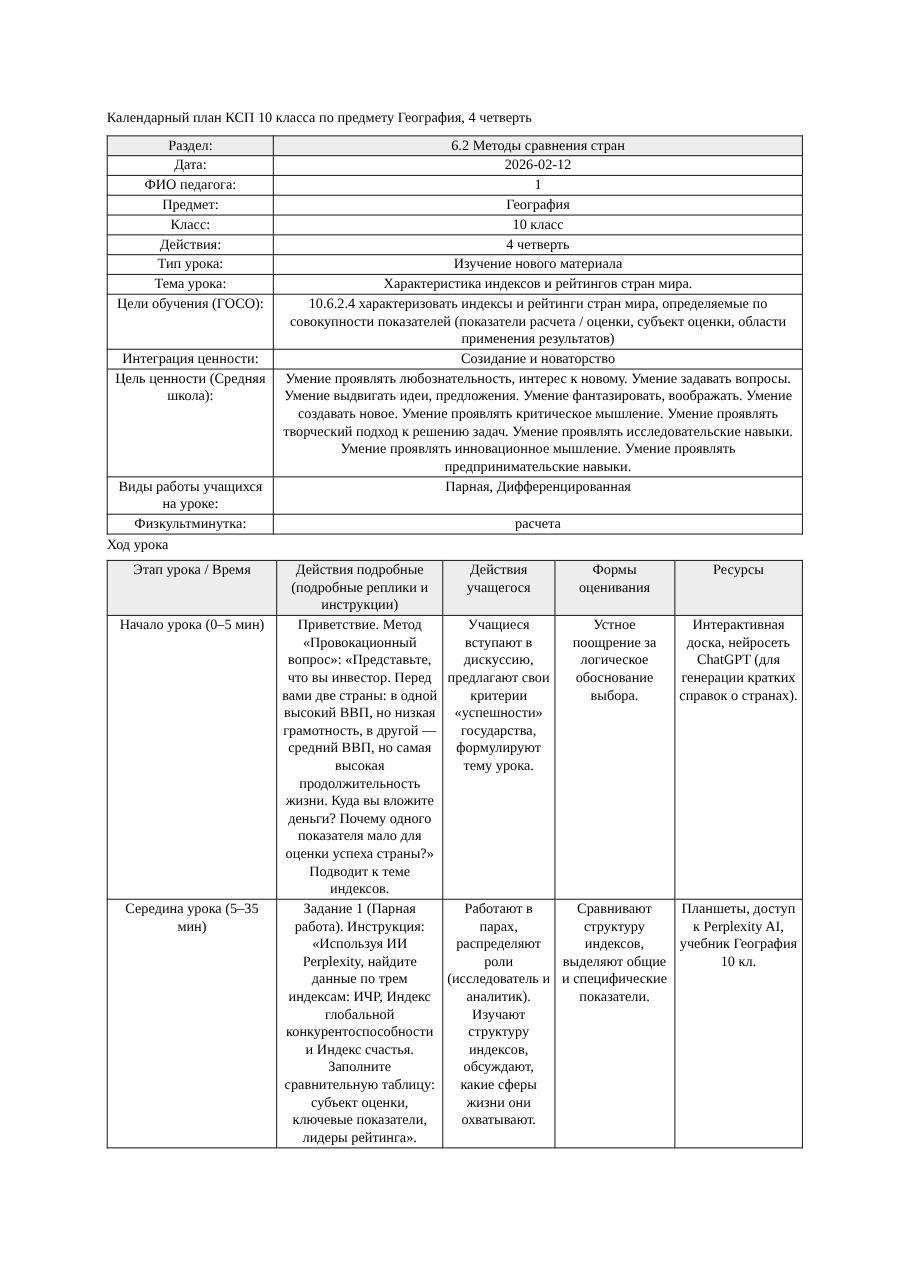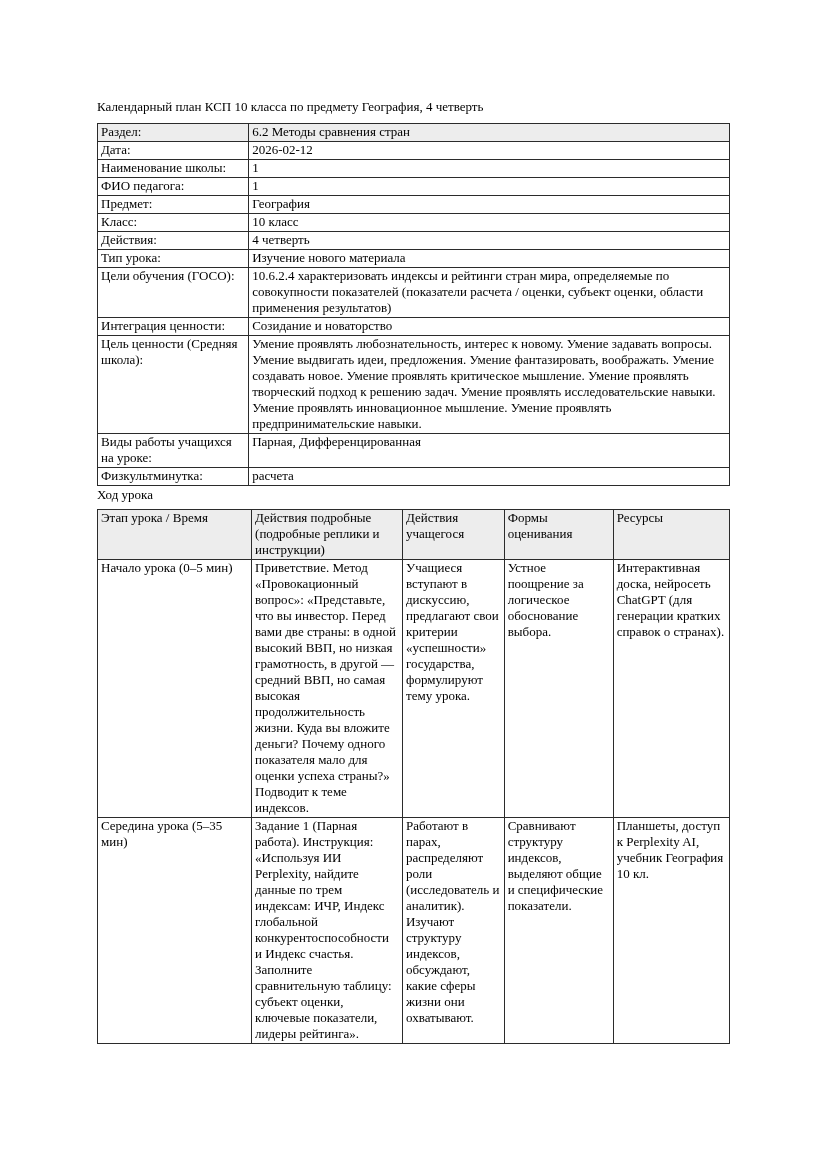--- a/index.html
+++ b/index.html
@@ -32,21 +32,21 @@
   }
   table.doc-table {
     border-collapse: collapse;
     table-layout: fixed;
     width: 633px;
   }
   table.doc-table td, table.doc-table th {
     border: 1px solid #2b2b2b;
     padding: 0px 3px 1px 3px;
     vertical-align: top;
-    text-align: left;
+    text-align: center;
     font-weight: normal;
     font-size: 13px;
     line-height: 16px;
     word-wrap: normal;
     overflow: visible;
     margin-left: 34px;
   }
   tr.shaded td, tr.shaded th {
     background: #ededed;
   }
@@ -82,42 +82,42 @@
       <tbody>
         <tr class="shaded">
           <td>Раздел:</td>
           <td>6.2 Методы сравнения стран</td>
         </tr>
         <tr>
           <td>Дата:</td>
           <td>2026-02-12</td>
         </tr>
         <tr>
-          <td>Наименование школы:</td>
-          <td>1</td>
-        </tr>
-        <tr>
           <td>ФИО педагога:</td>
           <td>1</td>
         </tr>
         <tr>
           <td>Предмет:</td>
           <td>География</td>
         </tr>
         <tr>
           <td>Класс:</td>
           <td>10 класс</td>
         </tr>
         <tr>
           <td>Действия:</td>
           <td>4 четверть</td>
         </tr>
         <tr>
           <td>Тип урока:</td>
           <td>Изучение нового материала</td>
+        </tr>
+        <tr>
+          <td>Тема урока:</td>
+          <td>Характеристика индексов и рейтингов стран мира.</td>
         </tr>
         <tr>
           <td>Цели обучения (ГОСО):</td>
           <td>10.6.2.4 характеризовать индексы и рейтинги стран мира, определяемые по совокупности показателей (показатели расчета / оценки, субъект оценки, области применения результатов)</td>
         </tr>
         <tr>
           <td>Интеграция ценности:</td>
           <td>Созидание и новаторство</td>
         </tr>
         <tr>

